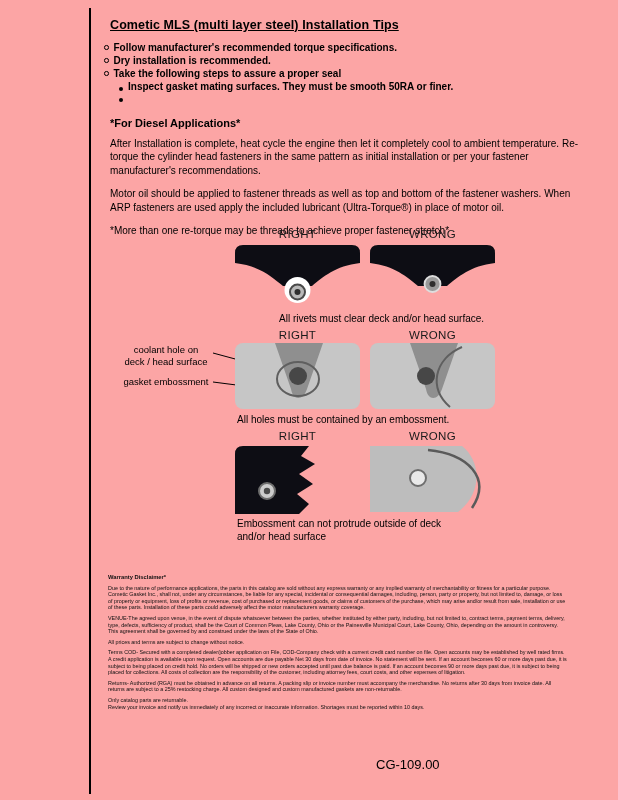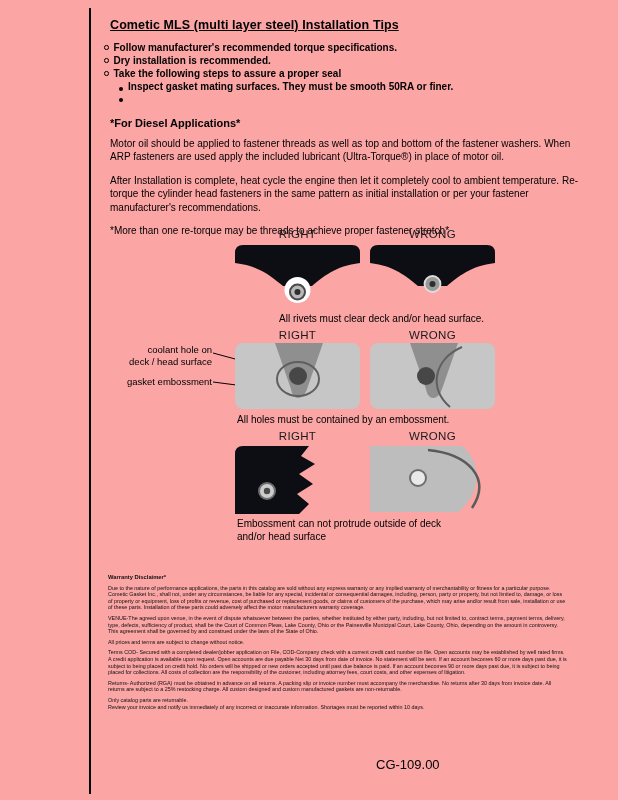--- a/index.html
+++ b/index.html
@@ -19,21 +19,21 @@
 
   .diesel { font-size:11px; font-weight:bold; margin-top:15px; margin-bottom:8px; }
   .para { font-size:10px; line-height:13.5px; margin-bottom:10px; width:470px; }
   .note { font-size:10px; line-height:13px; margin-top:3px; }
 
   .diagrams { position:absolute; inset:0; pointer-events:none; }
   .dg { position:absolute; width:125px; }
   .hdr { position:absolute; width:125px; text-align:center; font-size:11.5px; color:#1a1a1a; letter-spacing:.3px; }
   .cap { position:absolute; font-size:10px; line-height:13px; color:#000; }
   .pre { white-space:pre-line; }
-  .callout { position:absolute; font-size:9.5px; line-height:11.5px; text-align:right; width:92px; }
+  .callout { position:absolute; font-size:9.5px; line-height:11.5px; text-align:center; width:92px; }
 
   .legal { position:absolute; left:108px; top:574px; width:460px; font-size:5.4px; line-height:6.6px; color:#111; }
   .legal-h { font-size:5.8px; font-weight:bold; margin-bottom:4px; }
   .lp { margin-bottom:4px; }
   .lp.tight { margin-bottom:0; }
 
   .footer { position:absolute; left:376px; top:757px; font-size:13px; color:#000; }
 </style>
 </head>
 <body>
@@ -60,22 +60,22 @@
       <div class="bullet sub">
         <span class="m-fill"></span>
         <span>Inspect gasket mating surfaces.  They must be smooth 50RA or finer.</span>
       </div>
       <div class="bullet sub">
         <span class="m-fill"></span>
       </div>
     </div>
 
     <h2 class="diesel">*For Diesel Applications*</h2>
+    <p class="para">After Installation is complete, heat cycle the engine then let it completely cool to ambient temperature. Re-torque the cylinder head fasteners in the same pattern as initial installation or per your fastener manufacturer's recommendations.</p>
     <p class="para">Motor oil should be applied to fastener threads as well as top and bottom of the fastener washers. When ARP fasteners are used apply the included lubricant (Ultra-Torque®) in place of motor oil.</p>
-    <p class="para">After Installation is complete, heat cycle the engine then let it completely cool to ambient temperature. Re-torque the cylinder head fasteners in the same pattern as initial installation or per your fastener manufacturer's recommendations.</p>
     <p class="note">*More than one re-torque may be threads to achieve proper fastener stretch*</p>
   </div>
 
   <div class="diagrams">
 
     <div class="hdr" style="left:235px; top:228px;">RIGHT</div>
     <div class="hdr" style="left:370px; top:228px;">WRONG</div>
 
     <div class="dg" style="left:235px; top:243px; height:64px;">
       <svg width="125" height="64" viewBox="0 0 125 64">

